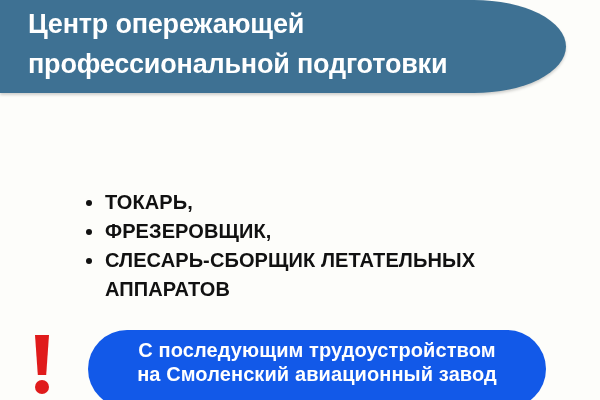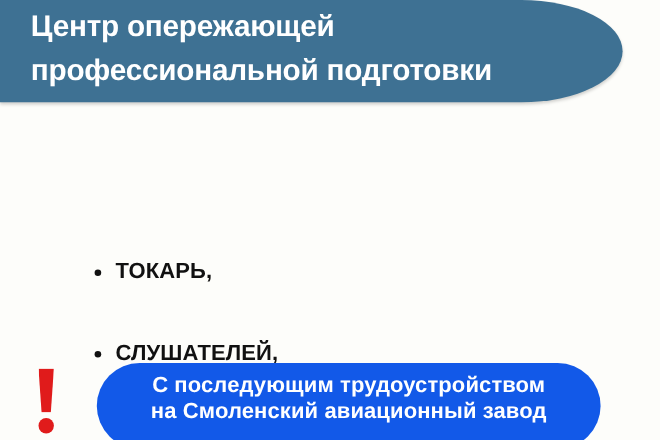--- a/index.html
+++ b/index.html
@@ -89,21 +89,20 @@
   }
   .courses-list li {
     position: relative;
     padding-left: 27px;
     color: #111111;
     font-size: 20px;
     line-height: 29px;
     font-weight: 700;
     letter-spacing: 0.1px;
     white-space: pre-line;
-    margin-top: 45px;
   }
   .courses-list li::before {
     content: "";
     position: absolute;
     left: 8px;
     top: 12px;
     width: 6px;
     height: 6px;
     background: #111111;
     border-radius: 50%;
@@ -171,21 +170,23 @@
 
 <div class="poster">
 
   <div class="header-band"></div>
   <div class="header-text">Центр опережающей
 профессиональной подготовки</div>
 
 
   <ul class="courses-list">
     <li>ТОКАРЬ,</li>
-    <li>СЛУШАТЕЛЕЙ,</li>
+    <li>ФРЕЗЕРОВЩИК,</li>
+    <li>СЛЕСАРЬ-СБОРЩИК   ЛЕТАТЕЛЬНЫХ
+АППАРАТОВ</li>
   </ul>
 
   <div class="employment-row">
     <div class="excl-icon">
       <div class="bar"></div>
       <div class="dot"></div>
     </div>
     <div class="employment-pill">
       <div class="employment-text">С последующим трудоустройством
 на Смоленский авиационный завод</div>

